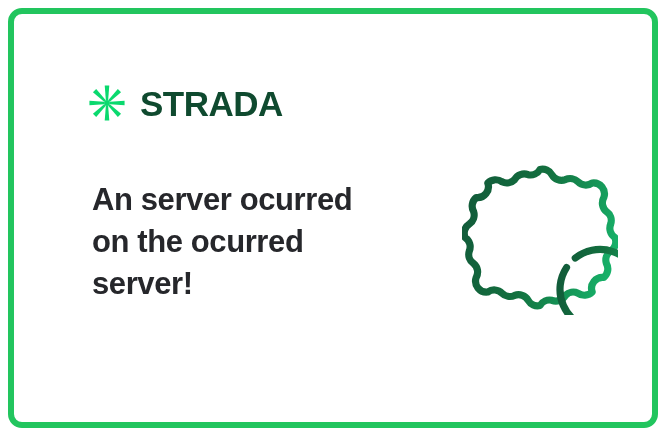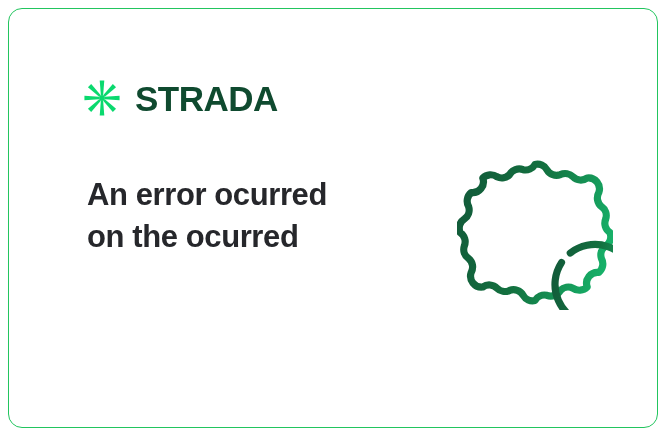--- a/index.html
+++ b/index.html
@@ -24,21 +24,21 @@
 
   
   .card {
     position: absolute;
     left: 8px;
     top: 8px;
     width: 650px;
     height: 420px;
     box-sizing: border-box;
     background: #ffffff;
-    border: 1px solid #22c55e;
+    border: 6px solid #22c55e;
     border-radius: 14px;
     overflow: hidden;
   }
 
   
   .brand {
     position: absolute;
     left: 74px;
     top: 70px;
     display: flex;
@@ -120,22 +120,23 @@
               <polygon points="23.0,18.8 23.0,21.2 38.5,22.4 38.5,17.6"></polygon>
             </g>
             <circle cx="20" cy="20" r="3.1"></circle>
           </g>
         </svg>
       </span>
       <span class="brand-word">STRADA</span>
     </div>
 
     <div class="message">
-      <span class="message-line">An error ocurred</span>
+      <span class="message-line">An server ocurred</span>
       <span class="message-line">on the ocurred</span>
+      <span class="message-line">server!</span>
     </div>
 
     <div class="gear-wrap">
       <svg class="gear-svg" viewBox="0 0 156 156" aria-hidden="true">
         <defs>
           <linearGradient id="gearGrad" x1="0" y1="0.35" x2="1" y2="0.6">
             <stop offset="0%" stop-color="#125c3a"></stop>
             <stop offset="45%" stop-color="#13703f"></stop>
             <stop offset="100%" stop-color="#17b169"></stop>
           </linearGradient>

